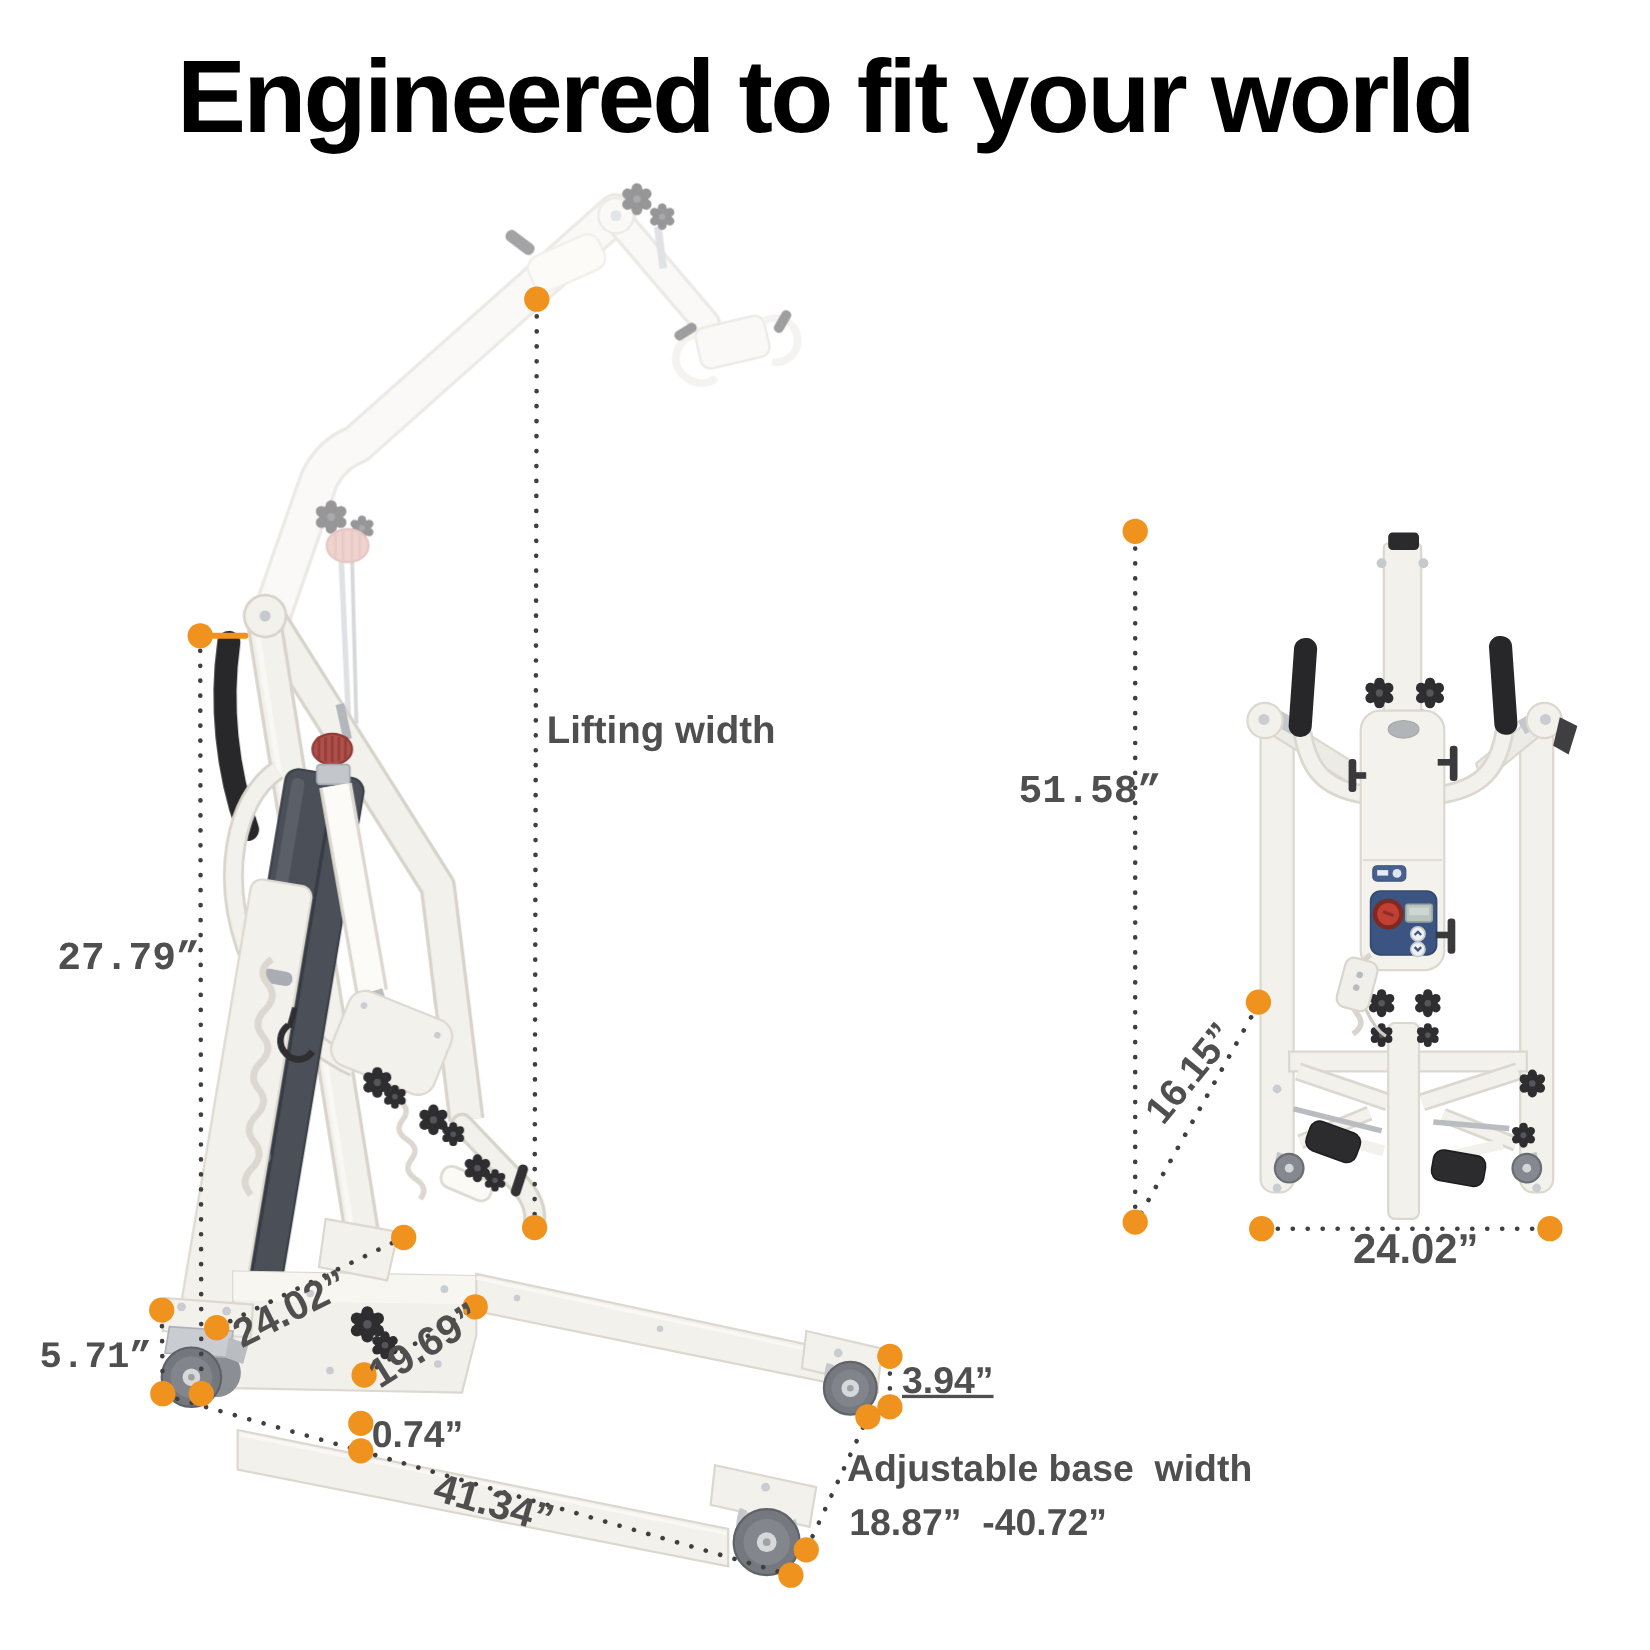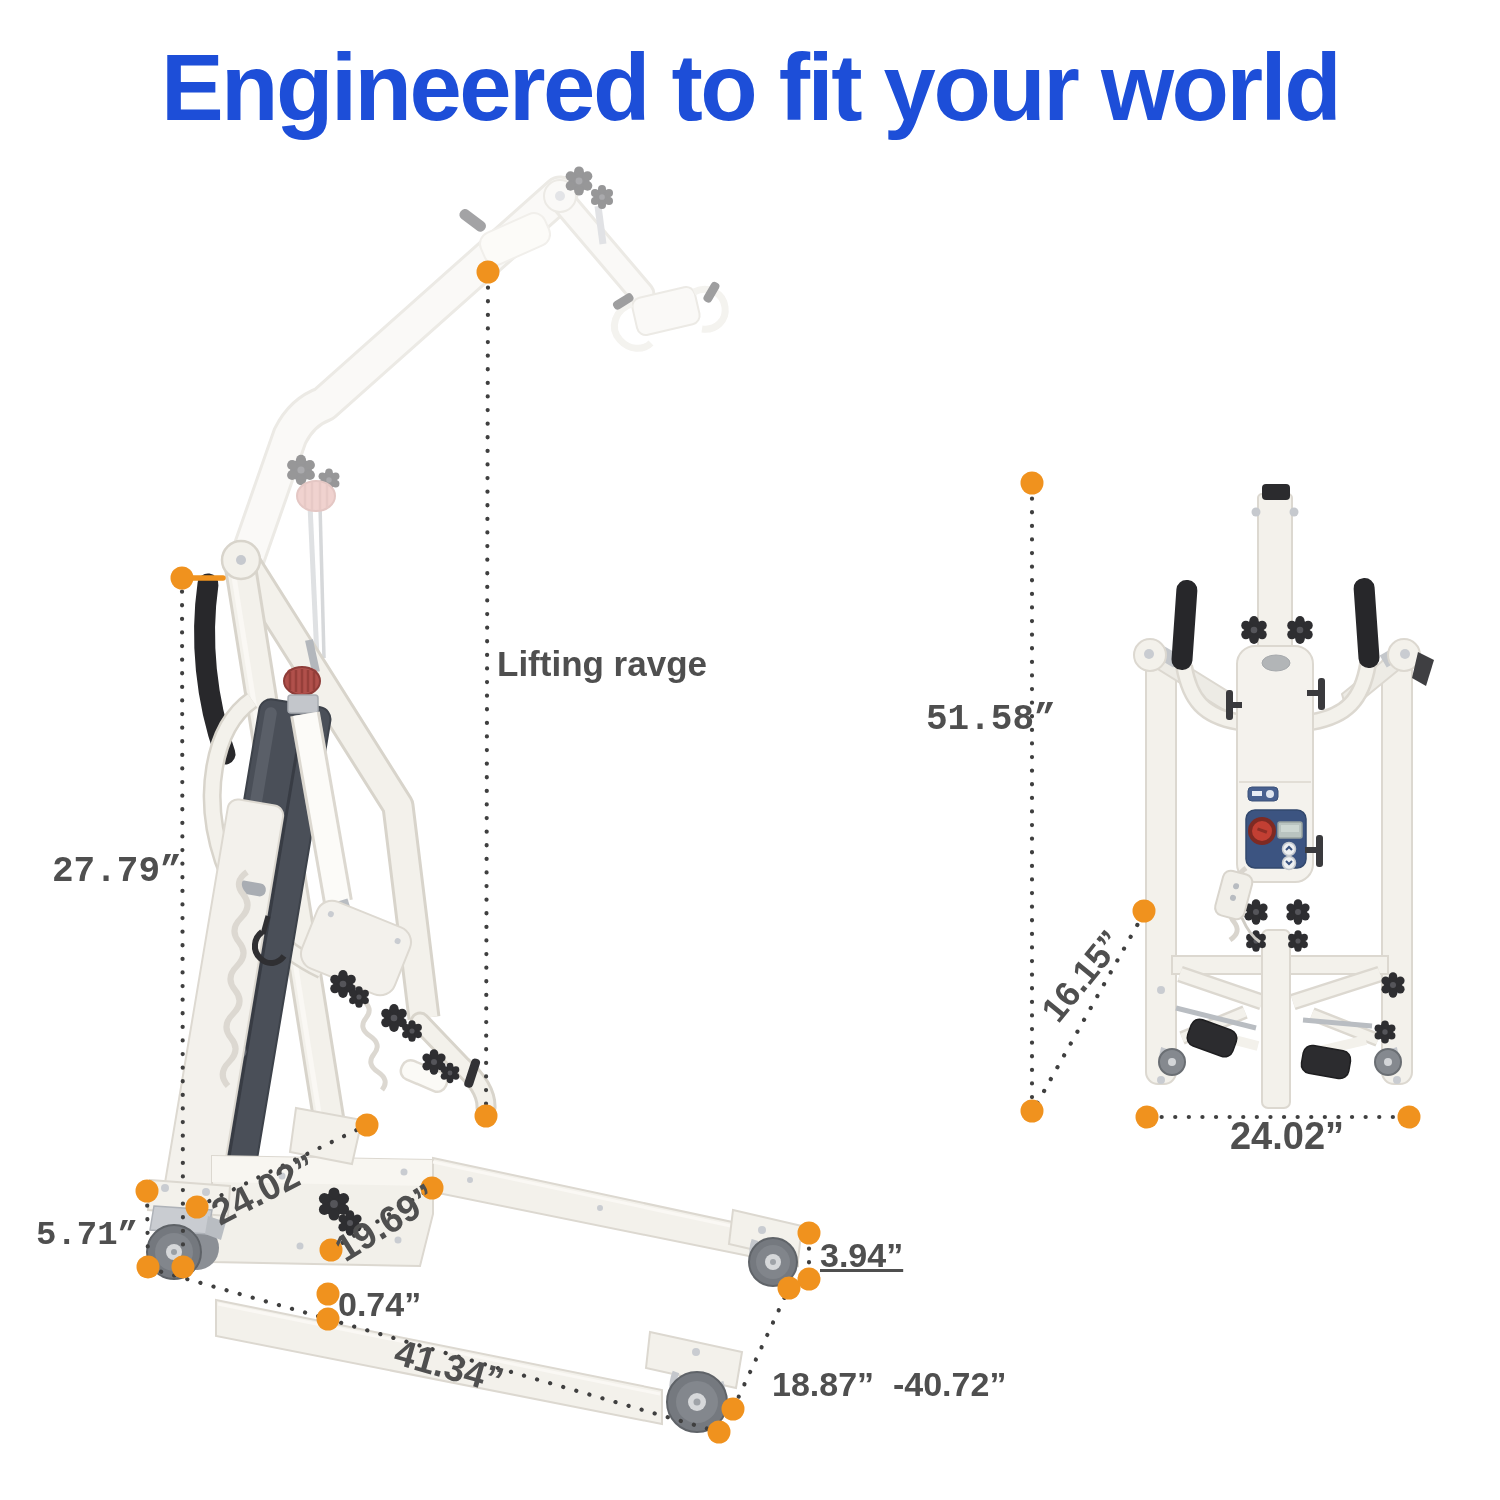--- a/index.html
+++ b/index.html
@@ -1,19 +1,19 @@
 <!DOCTYPE html>
 <html><head>
 <meta charset="utf-8">
 <style>
   html,body{margin:0;padding:0;background:#ffffff;}
   .stage{position:relative;width:1500px;height:1500px;background:#ffffff;overflow:hidden;
          font-family:"Liberation Sans",sans-serif;}
   .title{position:absolute;left:0;top:34px;width:100%;text-align:center;
-         font-size:94px;font-weight:700;letter-spacing:-2.5px;color:#1d4ed8;white-space:pre;}
+         font-size:94px;font-weight:700;letter-spacing:-2.5px;color:#000000;white-space:pre;}
   .dim{position:absolute;font-weight:700;color:#4F4F4F;white-space:pre;line-height:1.08;}
   .f34{font-size:34px;} .f35{font-size:35px;} .f36{font-size:36px;} .f37{font-size:37px;} .f38{font-size:38px;}
   .ra{text-align:right;font-family:Liberation Mono, monospace;}
   .ctr{transform:translate(-50%,-50%);}
   .r27n{transform:translate(-50%,-50%) rotate(-27deg);}
   .r32n{transform:translate(-50%,-50%) rotate(-32deg);}
   .r16p{transform:translate(-50%,-50%) rotate(16deg);}
   .r51n{transform:translate(-50%,-50%) rotate(-51deg);}
   svg{position:absolute;left:0;top:0;}
 </style>
@@ -303,26 +303,27 @@
       <circle cx="488" cy="272" r="11.5"></circle>
         <circle cx="486" cy="1116" r="11.5"></circle>
       <circle cx="1032" cy="483" r="11.5"></circle>
         <circle cx="1032" cy="1111" r="11.5"></circle>
       <circle cx="1144" cy="911" r="11.5"></circle>
       <circle cx="1147" cy="1117" r="11.5"></circle>
         <circle cx="1409" cy="1117" r="11.5"></circle>
     </g>
   </svg>
 
-  <div class="dim f35" style="left:497px;top:645px;">Lifting ravge</div>
+  <div class="dim f35" style="left:497px;top:645px;">Lifting width</div>
   <div class="dim f36 ra" style="left:52px;top:853px;width:126px;">27.79”</div>
   <div class="dim f34 ra" style="left:36px;top:1217px;width:96px;">5.71”</div>
   <div class="dim f37 r27n" style="left:264px;top:1190px;">24.02”</div>
   <div class="dim f37 r32n" style="left:386px;top:1223px;">19.69”</div>
   <div class="dim f34" style="left:338px;top:1286px;">0.74”</div>
   <div class="dim f37 r16p" style="left:449px;top:1367px;">41.34”</div>
   <div class="dim f34" style="left:820px;top:1237px;text-decoration:underline;">3.94”</div>
+  <div class="dim f34" style="left:770px;top:1317px;">Adjustable base  width</div>
   <div class="dim f34" style="left:772px;top:1366px;">18.87”  -40.72”</div>
   <div class="dim f36 ra" style="left:926px;top:701px;width:102px;">51.58”</div>
   <div class="dim f35 r51n" style="left:1082px;top:976px;">16.15”</div>
   <div class="dim f38 ctr" style="left:1287px;top:1137px;">24.02”</div>
 
 </div>
 
 </body></html>

